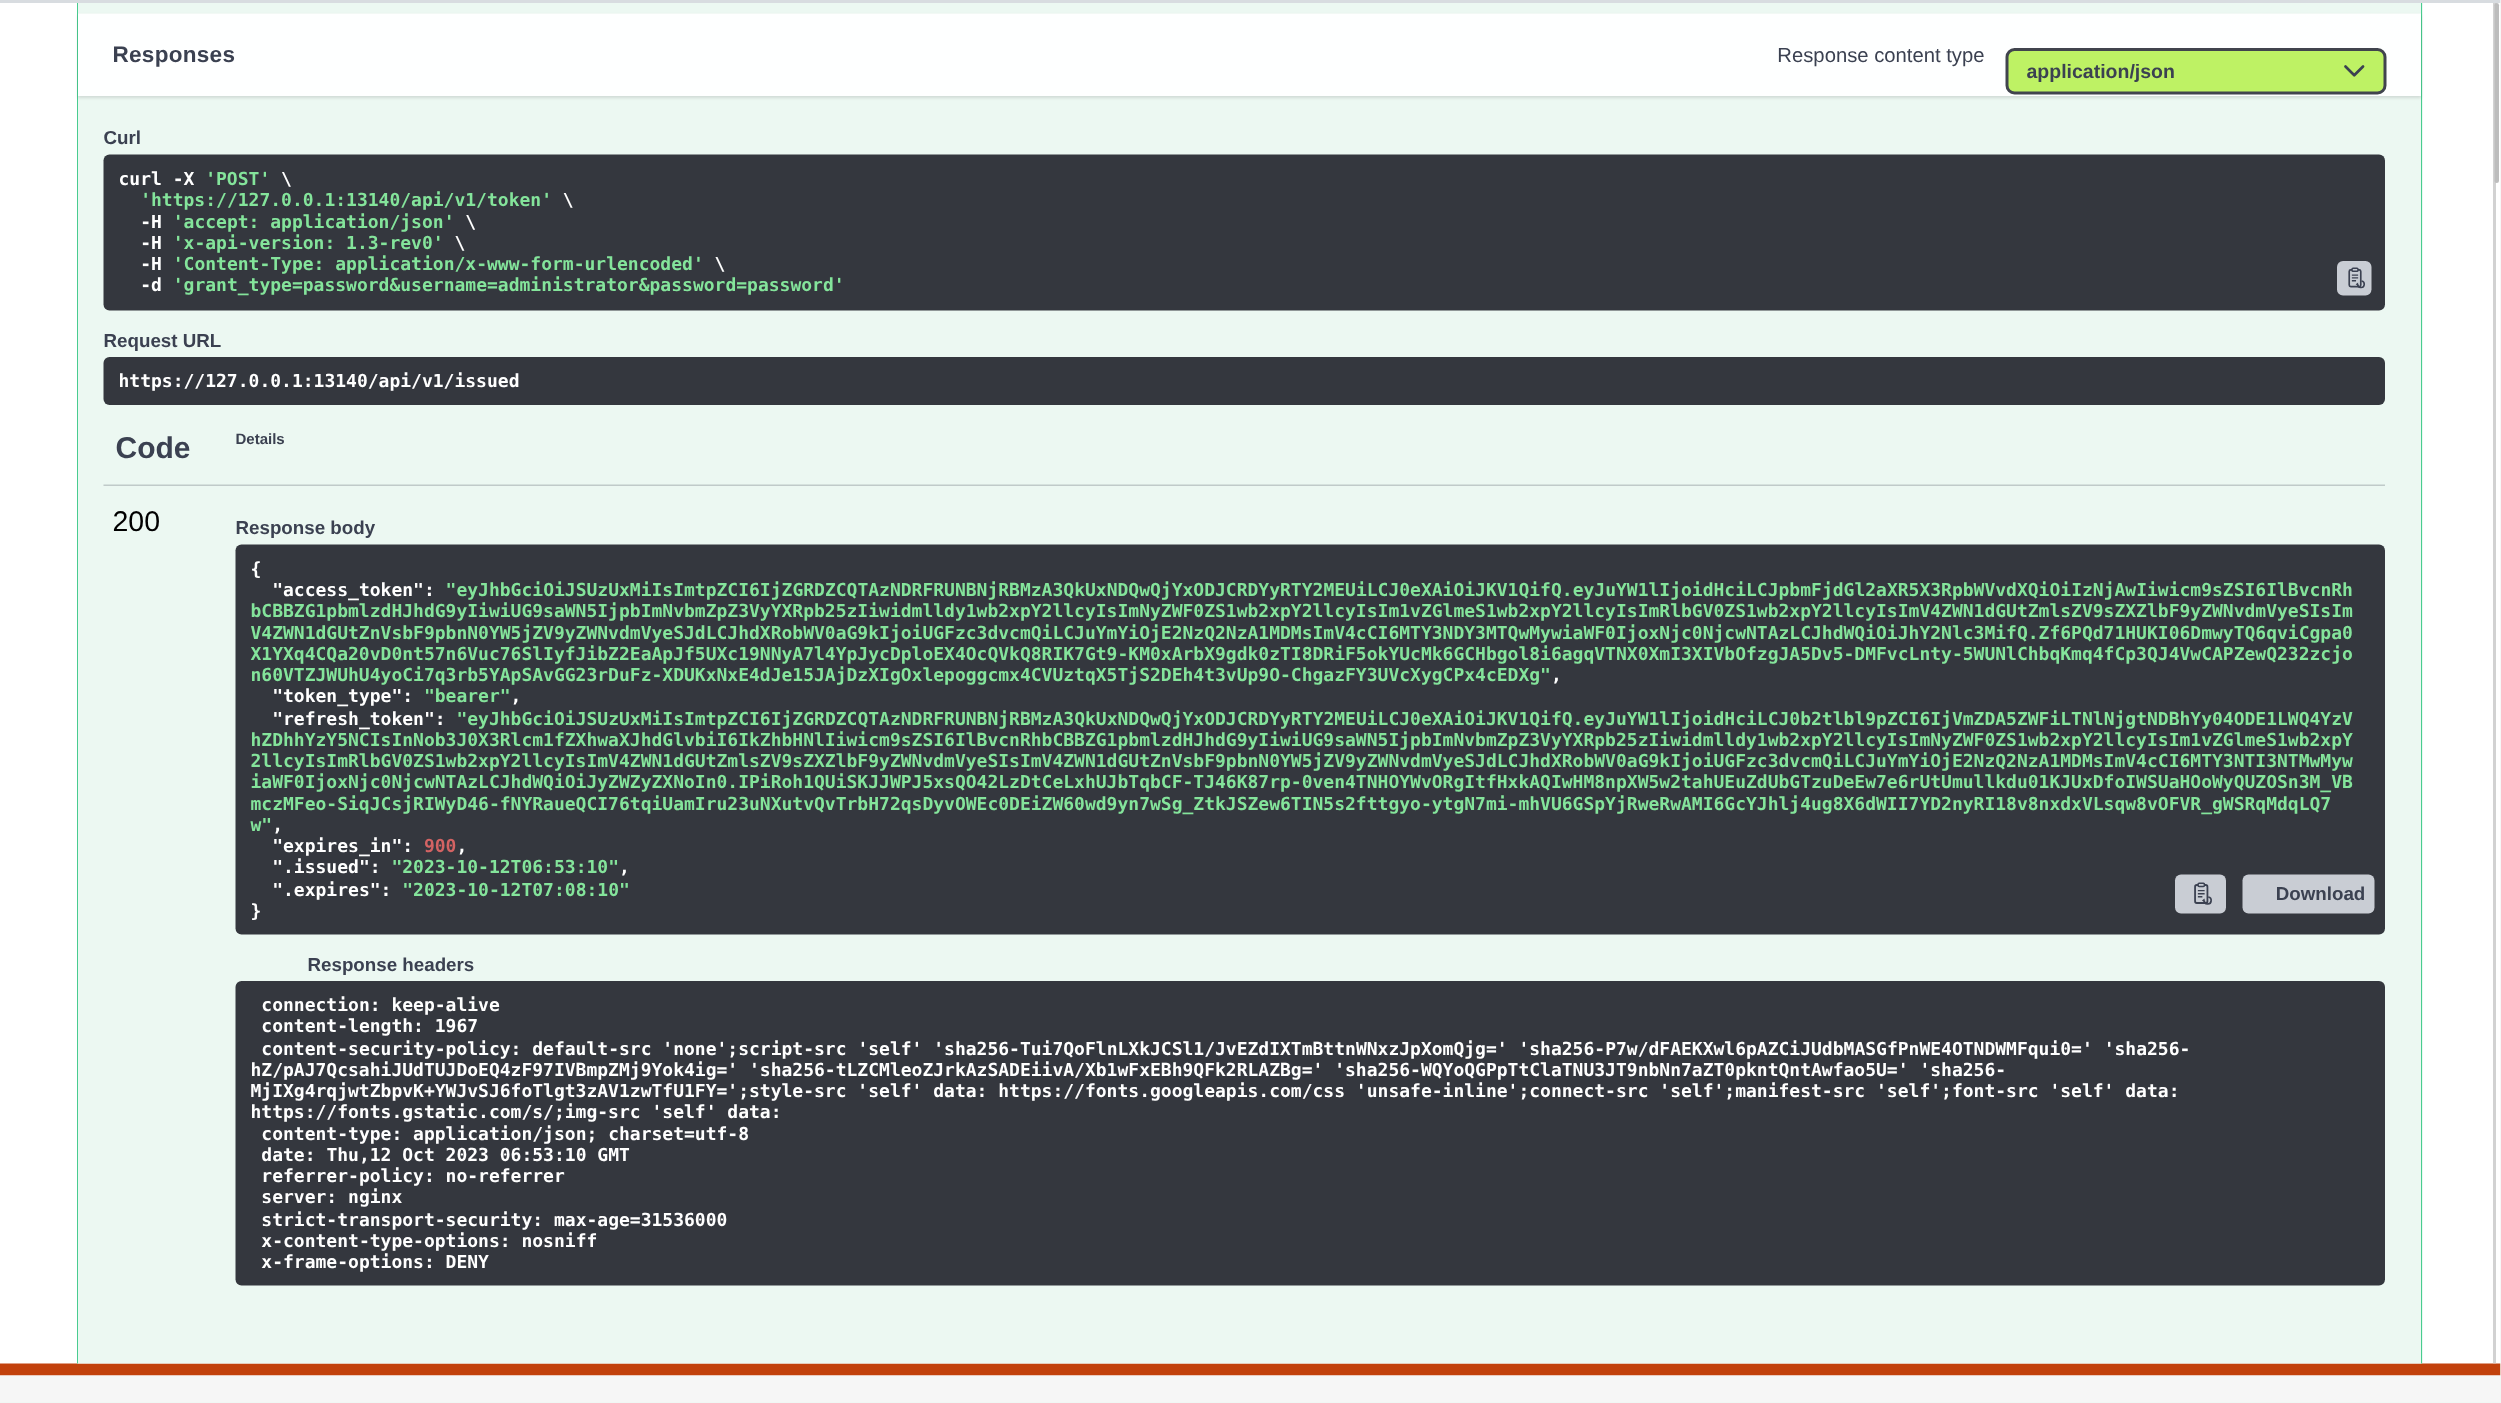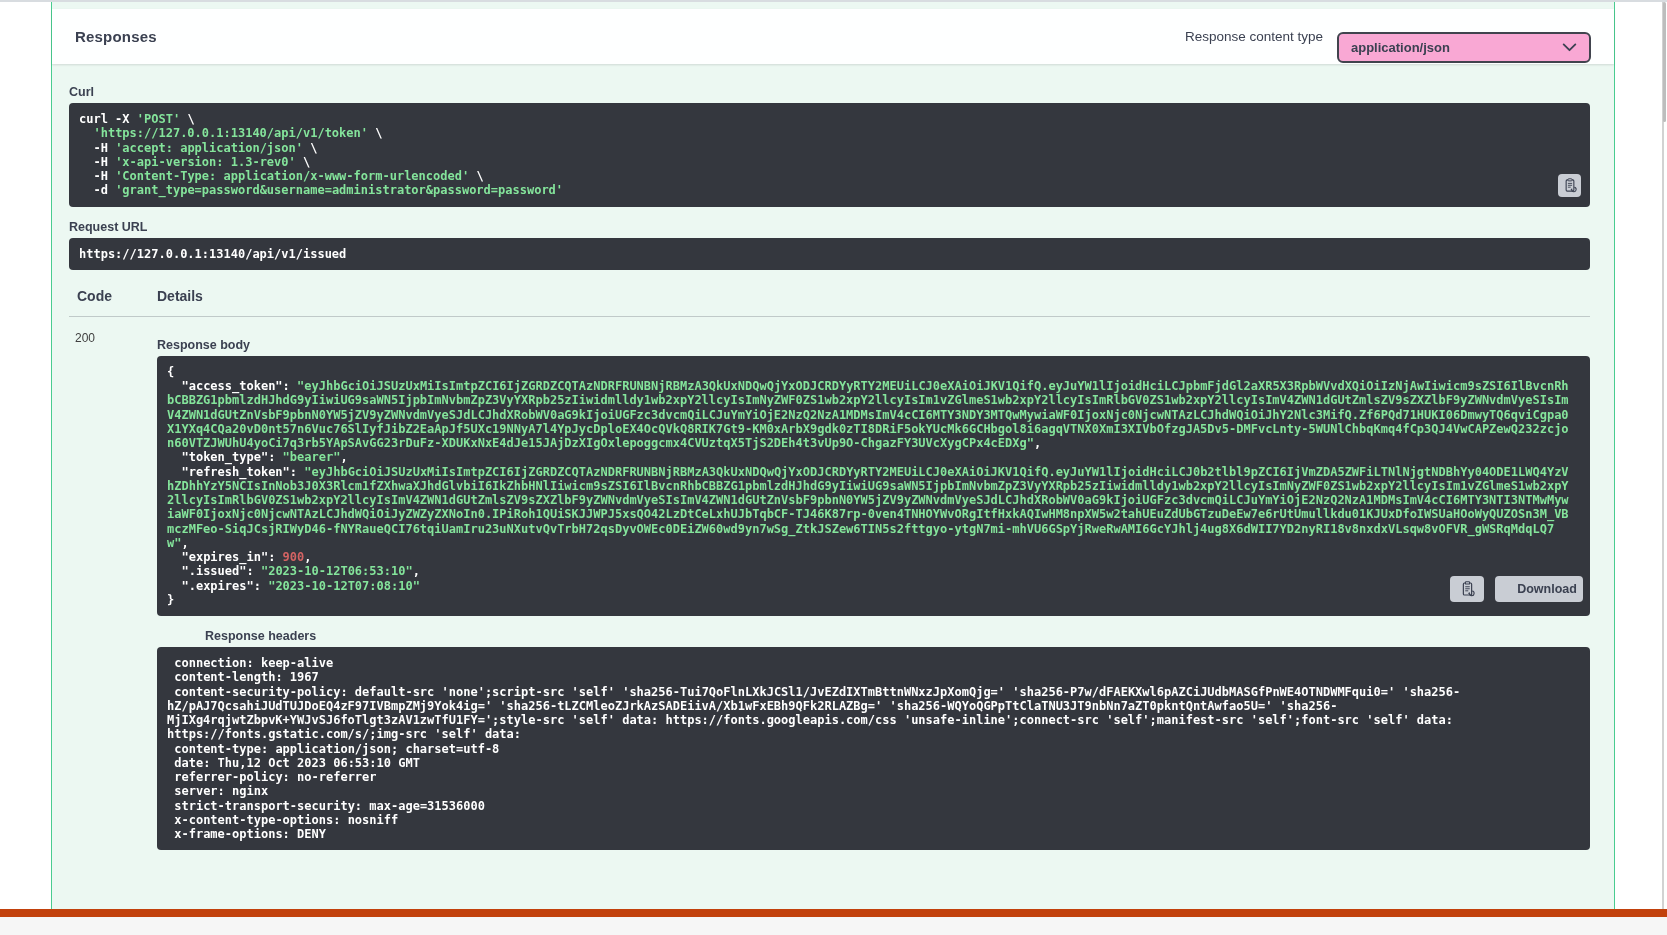--- a/index.html
+++ b/index.html
@@ -19,21 +19,21 @@
   }
   .section-header {
     position:absolute; left:0; top:7px; width:100%; height:55px;
     background:rgba(255,255,255,0.95); box-shadow:0 1px 2px rgba(0,0,0,.12);
     display:flex; align-items:center; padding:0 23px;
   }
   .section-title { font-size:15px; font-weight:700; color:#3b4151; letter-spacing:.2px; }
   .flex-spacer { flex:1; }
   .ct-label { font-size:13.5px; color:#3b4151; margin-right:14px; }
   .ct-select {
-    width:254px; height:31px; border:2px solid #41444e; border-radius:6px; background:#f9a8d4;
+    width:254px; height:31px; border:2px solid #41444e; border-radius:6px; background:#bef264;
     display:flex; align-items:center; justify-content:space-between; padding:0 12px;
     font-size:13px; font-weight:700; color:#3b4151; cursor:pointer;margin-top:21px;
   }
   .opblock-body { position:absolute; top:62px; left:17px; right:24px; }
 
   .block-label { font-size:12.5px; font-weight:700; color:#3b4151; }
   .lbl-curl { margin-top:21px; }
   .lbl-requrl { margin-top:13px; }
   .lbl-server { margin-top:18px; }
 
@@ -47,24 +47,24 @@
   .s { color:#84e49b; }          
   .n { color:#d36363; }          
   .b { color:#ffffff; font-weight:700; } 
   .k { color:#ffffff; font-weight:700; } 
 
   .curl-pre { padding:10px 10px 9px 10px; }
   .url-pre  { padding:8px 12px; font-weight:600; }
 
   .resp-table { margin-top:10px; }
   .resp-thead { display:flex; padding:8px 0 12px 8px; border-bottom:1px solid rgba(59,65,81,.25); }
-  .th-code { width:80px; font-size:14px; font-weight:700; color:#3b4151; }
-  .th-details { font-size:14px; font-weight:700; color:#3b4151; }
+  .th-code { width:80px; font-size:20px; font-weight:700; color:#3b4151; }
+  .th-details { font-size:10px; font-weight:700; color:#3b4151; }
   .resp-row { display:flex; padding-top:12px; }
-  .code-cell { width:88px; font-size:12px; color:#404040; padding-left:6px; padding-top:2px; }
+  .code-cell { width:88px; font-size:19px; color:#000000; padding-left:6px; padding-top:2px; }
   .details-cell { flex:1; min-width:0; }
 
   .body-pre-wrap { position:relative; }
   .body-buttons { position:absolute; right:7px; bottom:14px; display:flex; gap:11px; }
   .btn {
     background:#c9cdd4; border:none; border-radius:4px; color:#3b4151; cursor:pointer;
     display:flex; align-items:center; justify-content:center;
   }
   .copy-btn-lg { width:34px; height:26px; }
   .download-btn { width:88px; height:26px; font-family:"Liberation Sans",sans-serif; font-size:12.5px; font-weight:700;padding-left:16px; }

